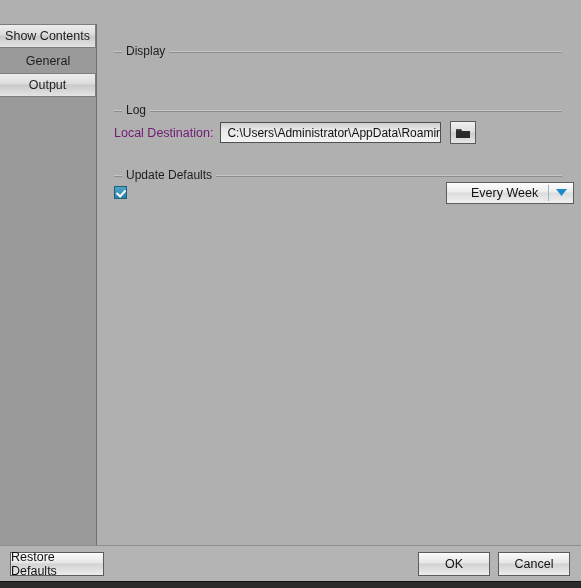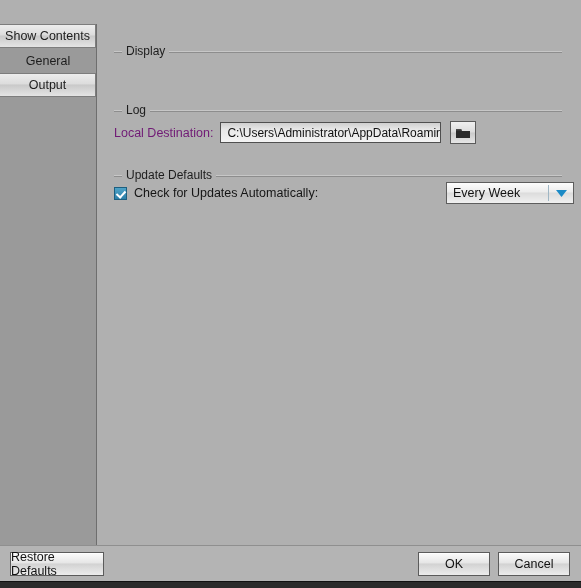--- a/index.html
+++ b/index.html
@@ -223,21 +223,21 @@
     height: 22px;
     background: linear-gradient(to bottom, #fdfdfd 0%, #ececec 45%, #dcdcdc 50%, #f0f0f0 100%);
     border: 1px solid #5d5d5d;
     box-sizing: border-box;
     display: flex;
     align-items: center;
     cursor: default;
   }
   .dropdown-value {
     flex: 1 1 auto;
-    padding-left: 6px;
+    padding-left: 24px;
     font-size: 12.5px;
     color: #111;
     white-space: nowrap;
     overflow: hidden;
   }
   .dropdown-sep {
     width: 1px;
     height: 16px;
     background: #9fb6c4;
     flex: 0 0 auto;
@@ -325,21 +325,20 @@
         </svg>
       </div>
     </div>
 
     <div class="group" style="left:16px; top:144px; width:448px; height:14px;">
       <div class="group-line"></div>
       <div class="group-label">Update Defaults</div>
     </div>
     <div class="row" style="left:16px; top:162px; width:455px;">
       <span class="cb on"></span>
-      <span class="cb-label">Check for Updates Automatically:</span>
       <div class="dropdown" style="position:absolute; left:332px;">
         <span class="dropdown-value">Every Week</span>
         <span class="dropdown-sep"></span>
         <span class="dropdown-arrow-wrap">
           <svg width="11" height="7" viewBox="0 0 11 7">
             <polygon points="0,0 11,0 5.5,7" fill="#1b8ac6"></polygon>
           </svg>
         </span>
       </div>
     </div>

